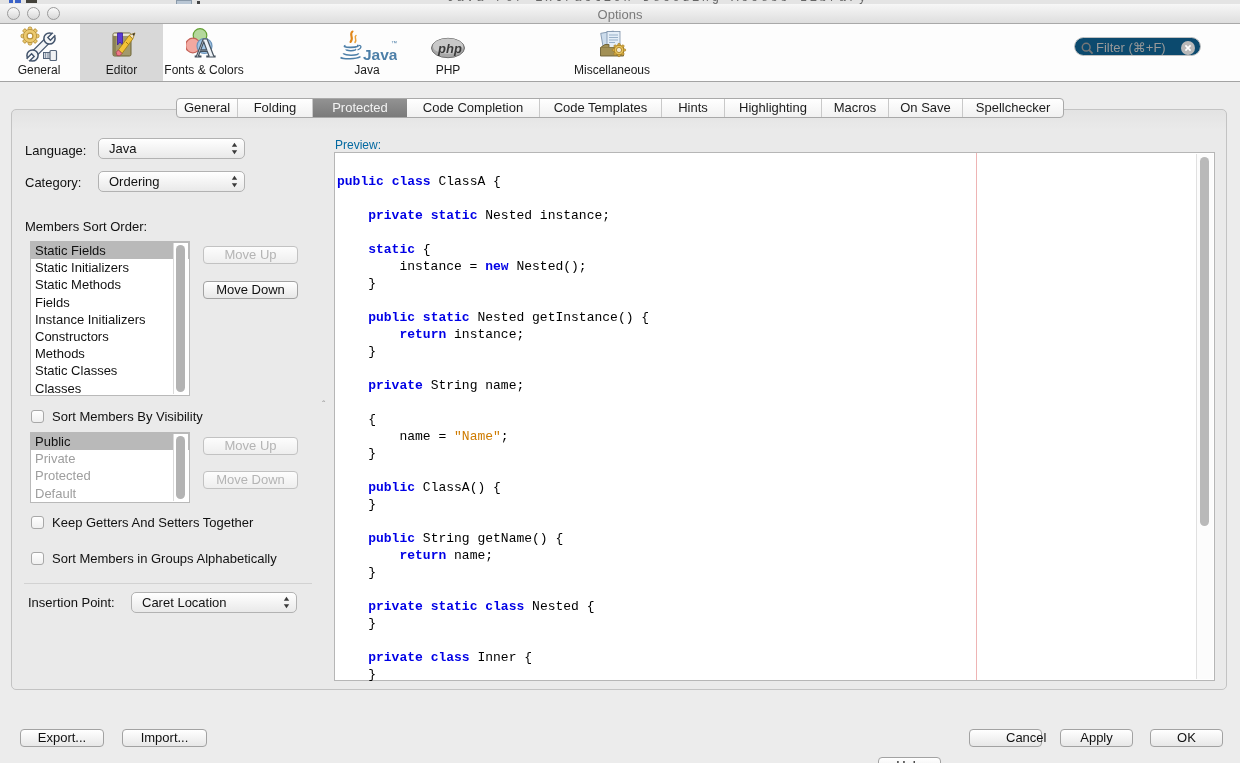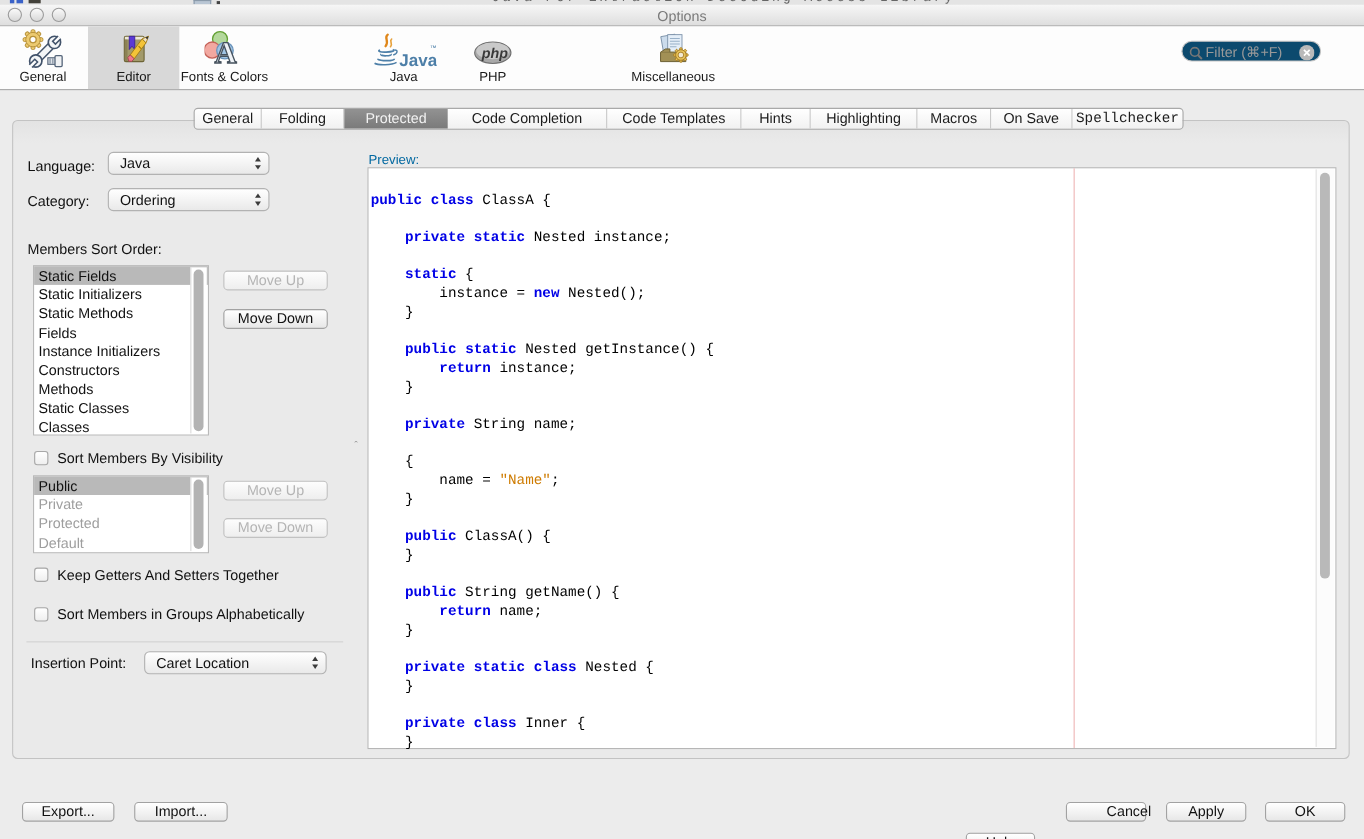--- a/index.html
+++ b/index.html
@@ -27,21 +27,21 @@
   background:#0c4a6e;box-sizing:border-box;}
 #pill .ph{position:absolute;left:21px;top:2px;font-size:13px;color:#999;}
 
 #tabpanel{left:11px;top:109px;width:1216px;height:581px;border:1px solid #c3c3c3;
   border-radius:5px;background:linear-gradient(#e3e3e3,#eaeaea 20px);box-sizing:border-box;}
 
 #seg{left:176px;top:98px;height:20px;display:flex;border:1px solid #a9a9a9;border-radius:4px;
   background:linear-gradient(#ffffff,#f1f1f1);box-sizing:border-box;overflow:hidden;}
 #seg div{height:18px;line-height:18px;text-align:center;font-size:13px;color:#1c1c1c;
   border-right:1px solid #c9c9c9;box-sizing:border-box;flex:none;}
-#seg div:last-child{border-right:none;font-family:Liberation Mono, monospace;}
+#seg div:last-child{border-right:none;}
 #seg div.sel{background:linear-gradient(#929292,#7a7a7a);color:#f2f2f2;border-right:none;}
 
 .lab{font-size:13px;color:#111;}
 
 .pop{position:absolute;height:21px;border:1px solid #b2b2b2;border-radius:5px;
   background:linear-gradient(#ffffff,#e9e9e9);box-sizing:border-box;}
 .pop .tx{position:absolute;left:10px;top:2px;font-size:13px;color:#111;}
 .pop .ar{position:absolute;right:5px;top:2px;width:9px;height:15px;}
 
 .list{position:absolute;background:#fff;border:1px solid #b9b9b9;box-sizing:border-box;}
@@ -203,21 +203,21 @@
       <circle cx="7" cy="7" r="7" fill="#b9b9b9"></circle>
       <path d="M4.4 4.4 L9.6 9.6 M9.6 4.4 L4.4 9.6" stroke="#fff" stroke-width="1.6"></path>
     </svg>
   </div>
 </div>
 <div class="abs" id="tabpanel"></div>
 <div class="abs" id="seg">
   <div style="width:61px;">General</div>
   <div style="width:75px;">Folding</div>
   <div class="sel" style="width:94px;">Protected</div>
-  <div style="width:145px;">Code Completion</div>
+  <div style="width:133px;">Code Completion</div>
   <div style="width:122px;">Code Templates</div>
   <div style="width:63px;">Hints</div>
   <div style="width:97px;">Highlighting</div>
   <div style="width:67px;">Macros</div>
   <div style="width:74px;">On Save</div>
   <div style="width:100px;">Spellchecker</div>
 </div>
 <div id="leftpanel">
   <div class="abs lab" style="left:25px;top:143px;">Language:</div>
   <div class="pop" style="left:98px;top:138px;width:147px;">

